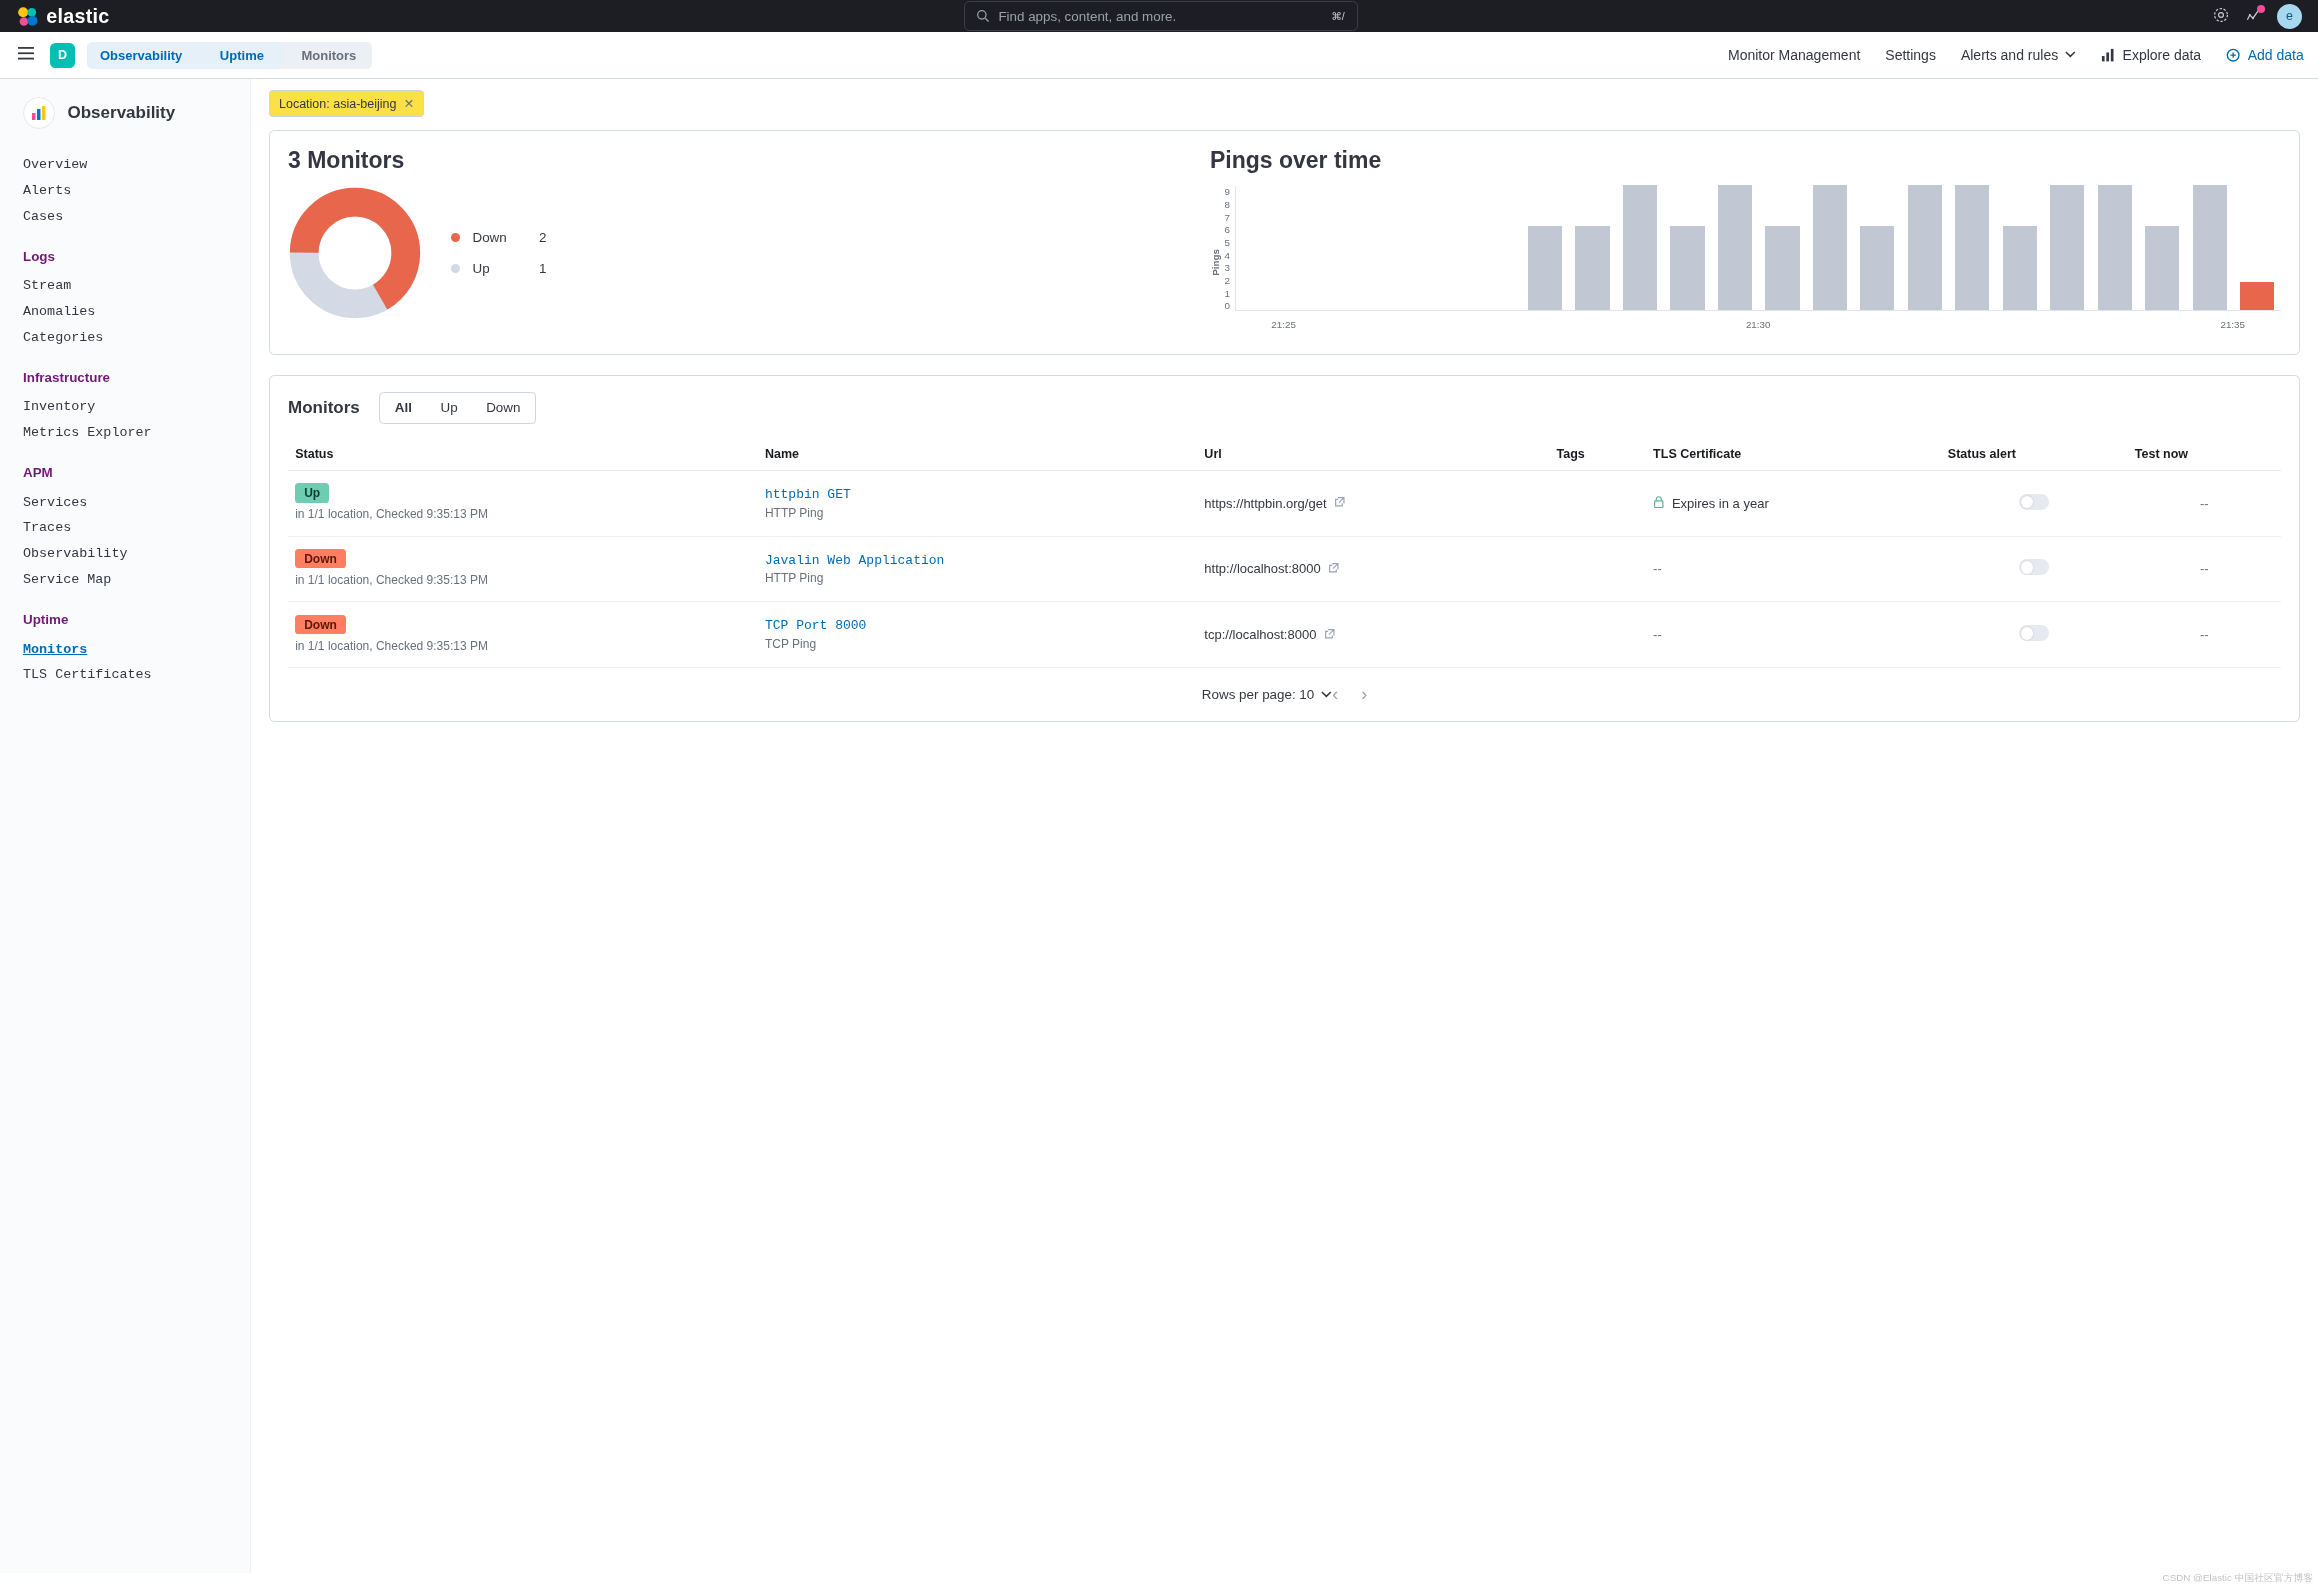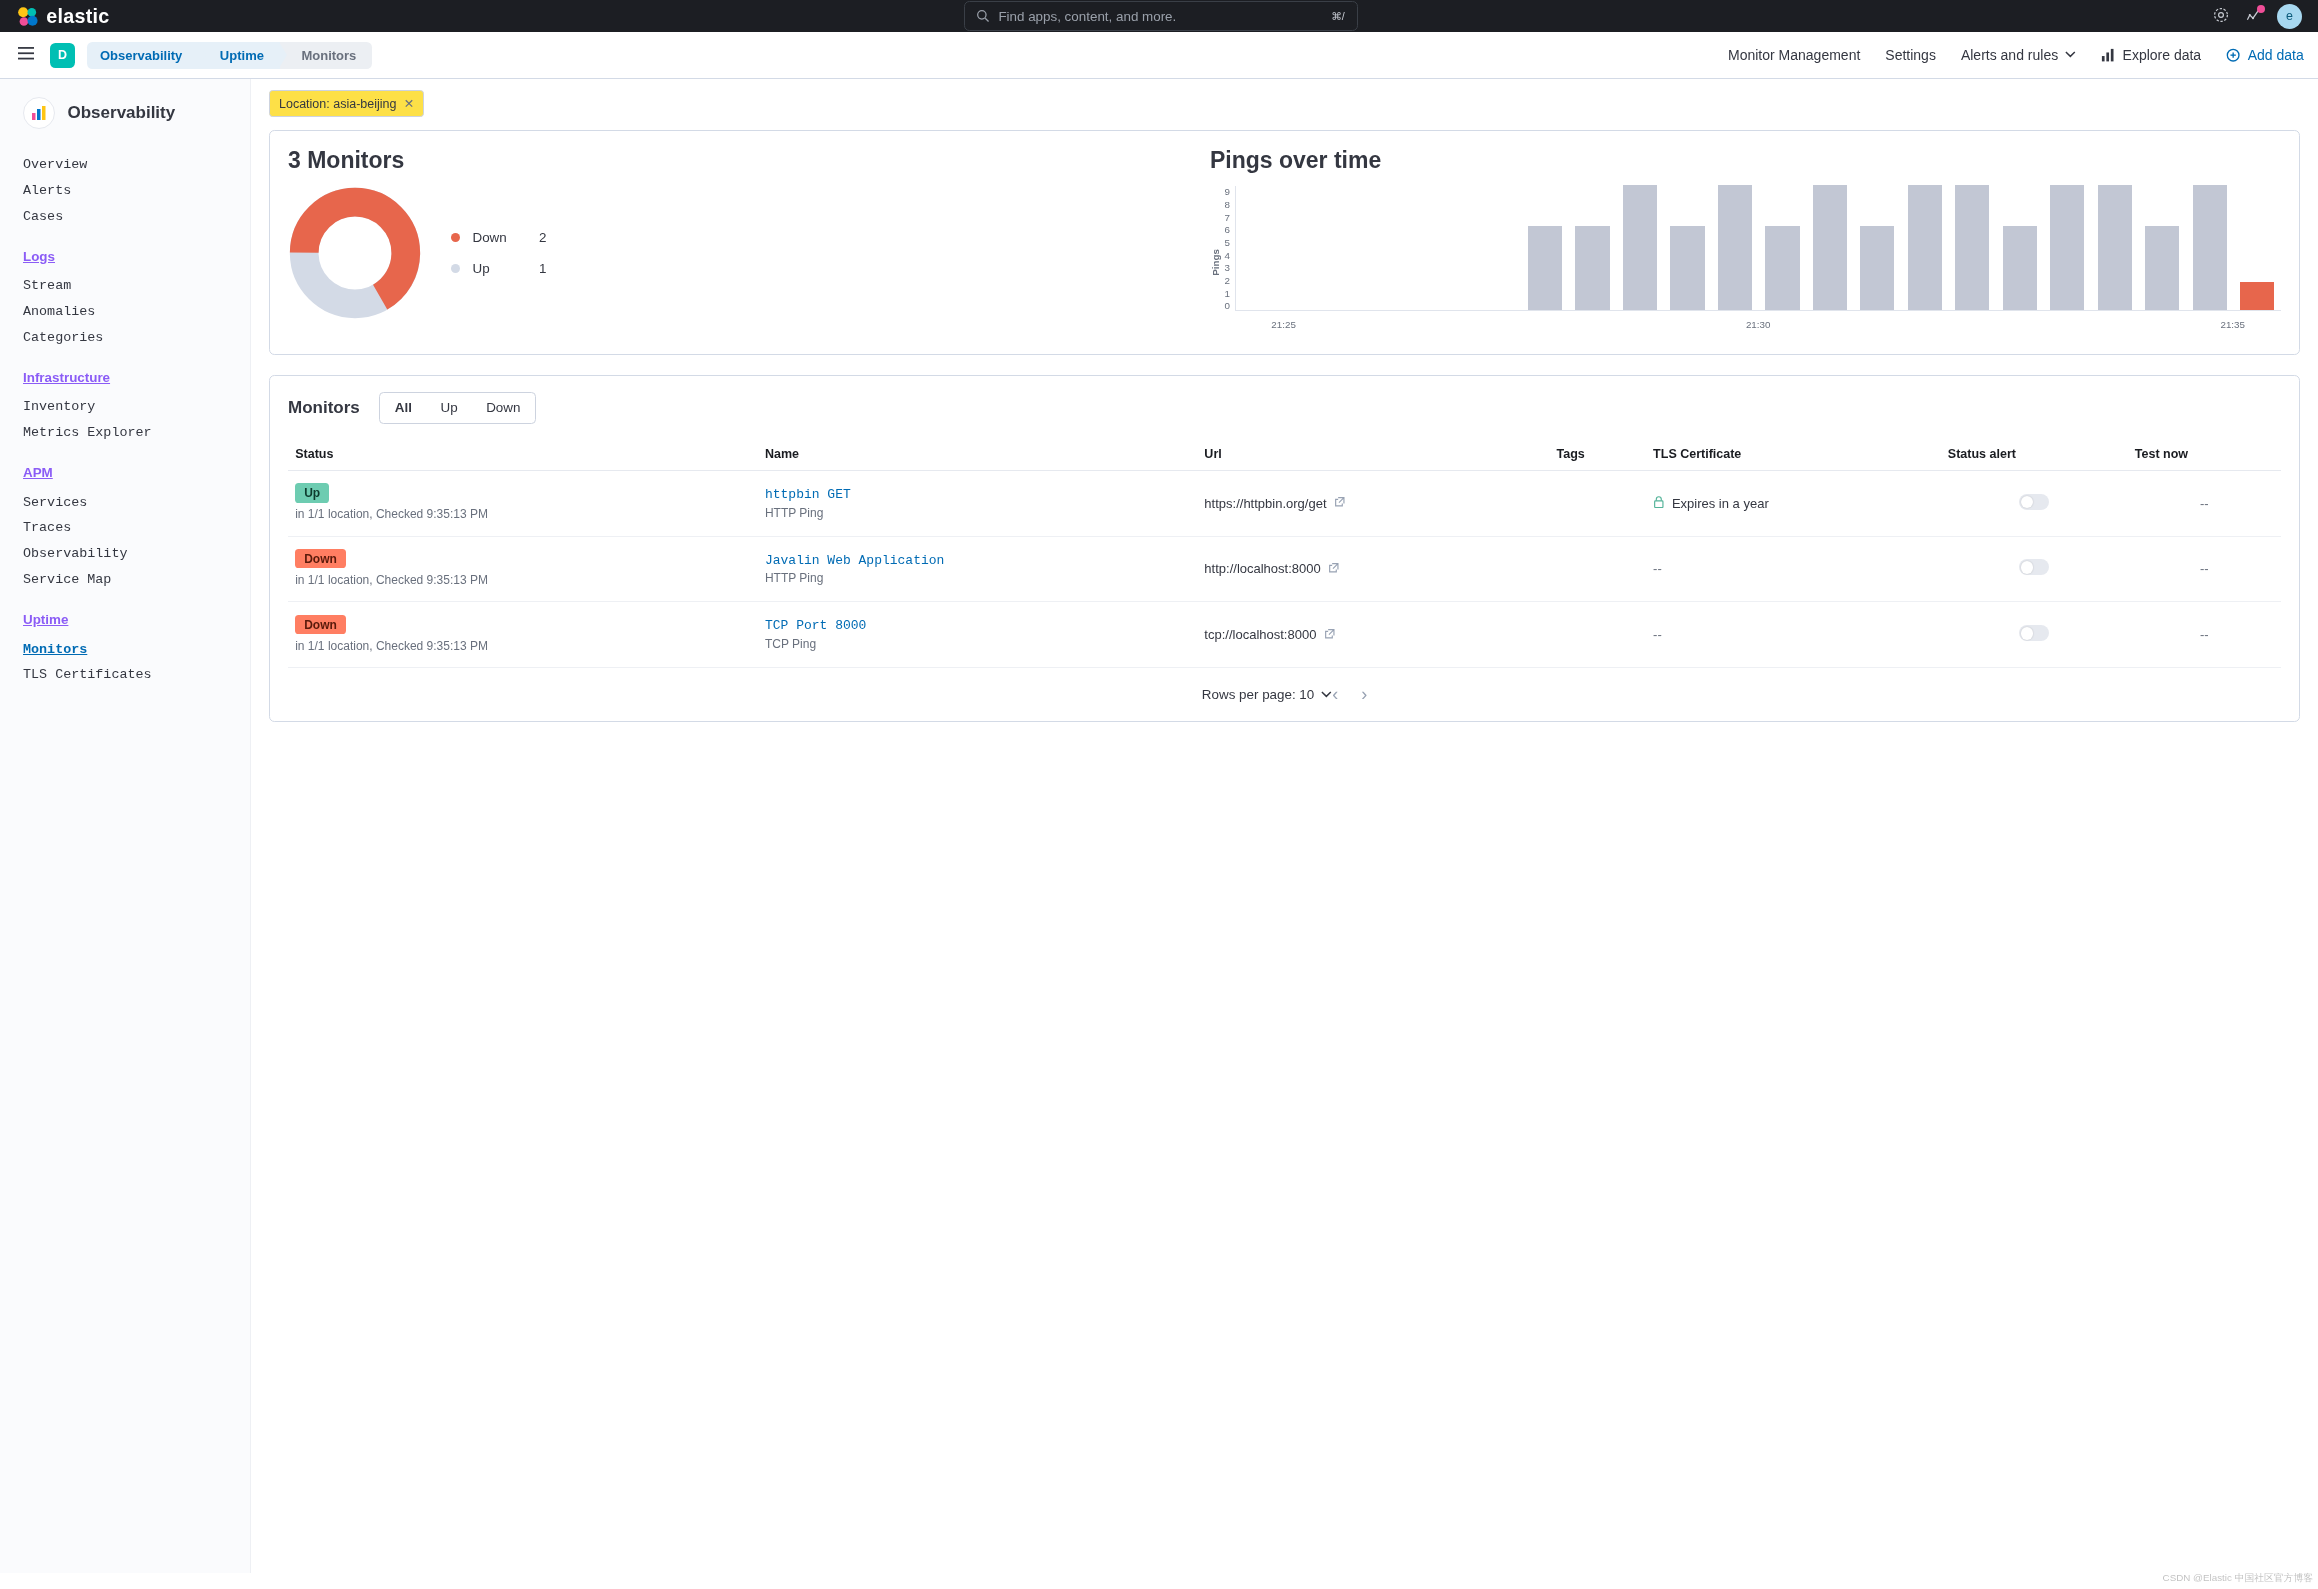--- a/index.html
+++ b/index.html
@@ -41,21 +41,21 @@
 
 .shell { display: flex; height: calc(100vh - 95px); }
 .sidepanel-wrap { width: 251px; border-right: 0.9px solid #eef0f4; background: #fafbfd; overflow-y: auto; position: relative; }
 .sidepanel-wrap::-webkit-scrollbar { width: 9px; }
 .sidepanel-wrap::-webkit-scrollbar-thumb { background: #c9cdd6; border-radius: 4.5px; }
 .sidepanel { padding: 18px 14.3px 36px 23px; }
 .side-head { display: flex; align-items: center; gap: 12.5px; margin-bottom: 23px; }
 .side-head-icon { width: 32px; height: 32px; border-radius: 50%; background: #fff; border:0.9px solid #e6e9ef; display:flex; align-items:center; justify-content:center; }
 .side-head-title { font-size: 17px; font-weight: 700; }
 .side-group { margin-bottom: 19.7px; }
-.side-group-title { font-size: 13.4px; font-weight: 700; margin-bottom: 9px; color:#8b5cf6;text-decoration:underline; }
+.side-group-title { font-size: 13.4px; font-weight: 700; margin-bottom: 9px; color:#701a75; }
 .side-item { font-size: 13.4px; color: #343741; padding: 5.4px 0; cursor: pointer; display:block; }
 .side-item.active { color: #006bb4; font-weight: 700; text-decoration: underline; }
 
 
 .main { flex: 1; overflow-y: auto; background: #fff; padding: 10.7px 18px 27px 18px; }
 .filter-chip { display: inline-flex; align-items: flex-end; gap: 7.2px; border: 0.9px solid #cdd3df; border-radius: 3.6px; padding: 5.4px 9px; font-size: 12.5px; color:#343741; margin-bottom: 12.5px; background:#fde047; }
 .filter-chip .x { color: #69707d; cursor: pointer; font-size: 12.5px; }
 
 .panel { border: 0.9px solid #d3dae6; border-radius: 5.4px; padding: 16px 18px; background: #fff; }
 .summary-row { display: flex; gap: 45px; }

